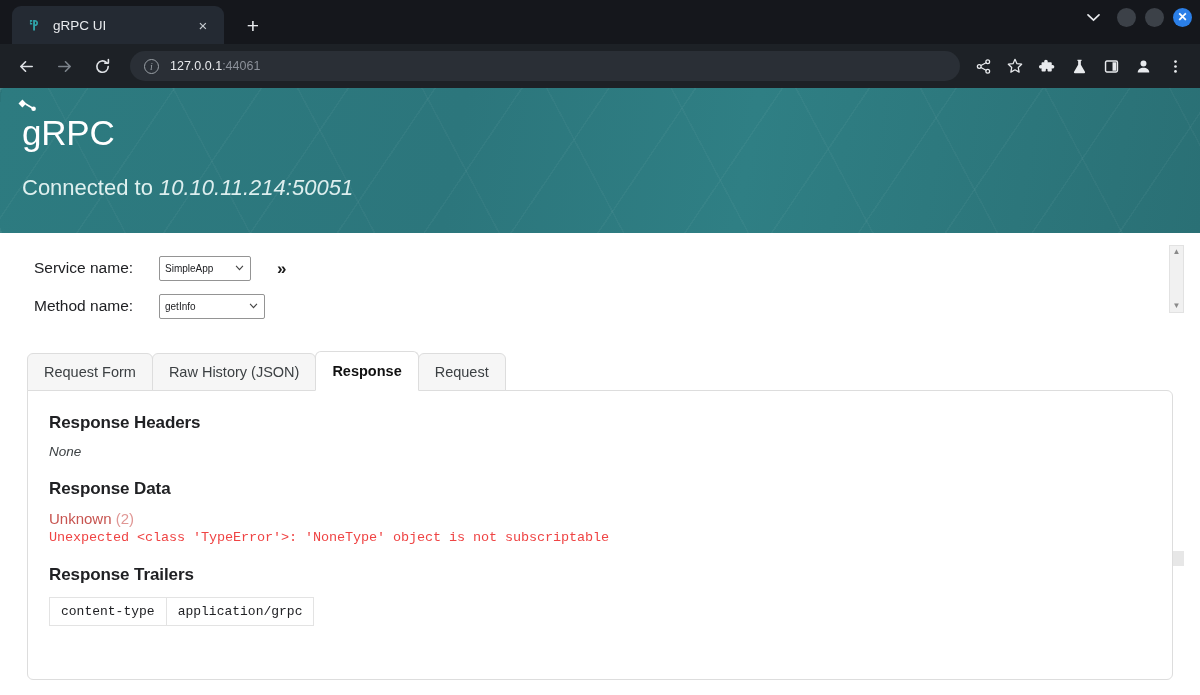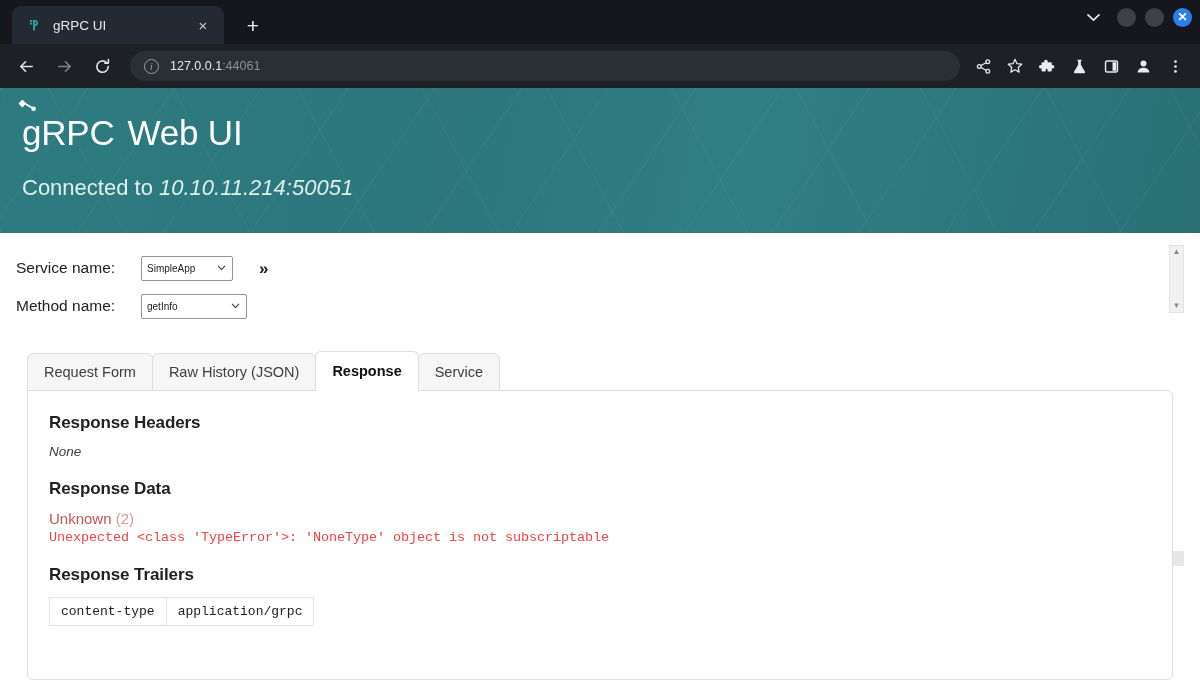--- a/index.html
+++ b/index.html
@@ -125,21 +125,21 @@
 
   
   .main { padding: 0; background: #fff; position: relative; }
 
   .selector-panel {
     position: relative;
     padding: 16px 0 0 0;
   }
   .sel-row {
     display: flex; align-items: center; height: 38px;
-    padding-left: 16px;
+    padding-left: 34px;
   }
   .sel-label {
     font-size: 15.5px; color: #202124; width: 125px; flex: none;
   }
   select.sel {
     font-family: "Liberation Sans", sans-serif;
     font-size: 10px; color: #202124;
     background: #fff; border: 1px solid #949494; border-radius: 2px;
     height: 25px; padding: 0 4px 0 5px;
     -webkit-appearance: none; appearance: none;
@@ -320,21 +320,20 @@
   <div class="hero">
     <div class="hero-inner">
       <div class="brand">
         <span class="brand-g">
           <svg class="brand-mark" viewBox="0 0 24 17" aria-hidden="true">
             <path d="M2.5 5.6 L6.4 1.6 L10.3 5.6 L6.4 9.6 Z" fill="#ffffff"></path>
             <path d="M9.6 6.0 L16.4 10.0" stroke="#ffffff" stroke-width="1.7" fill="none"></path>
             <circle cx="17.6" cy="10.8" r="2.3" fill="#ffffff"></circle>
           </svg><span>g</span></span>
           <span>RPC</span>
-        <span class="brand-web">Web UI</span>
       </div>
       <div class="connected">
         <span>Connected to</span>
         <em>10.10.11.214:50051</em>
       </div>
     </div>
   </div>
 
   <div class="main">
 
@@ -375,21 +374,21 @@
         <span class="arr">◀</span>
         <span class="arr">▶</span>
       </div>
       <div class="hscroll-corner"></div>
     </div>
 
     <div class="tabs">
       <div class="uitab">Request Form</div>
       <div class="uitab">Raw History (JSON)</div>
       <div class="uitab active">Response</div>
-      <div class="uitab">Service</div>
+      <div class="uitab">Request</div>
     </div>
 
     <div class="card">
       <div class="sec-title">Response Headers</div>
       <div class="sec-none">None</div>
       <div class="gap"></div>
       <div class="sec-title">Response Data</div>
       <div class="err-code"><span>Unknown</span> <span class="num">(2)</span></div>
       <div class="err-msg">Unexpected &lt;class 'TypeError'&gt;: 'NoneType' object is not subscriptable</div>
       <div class="gap"></div>

